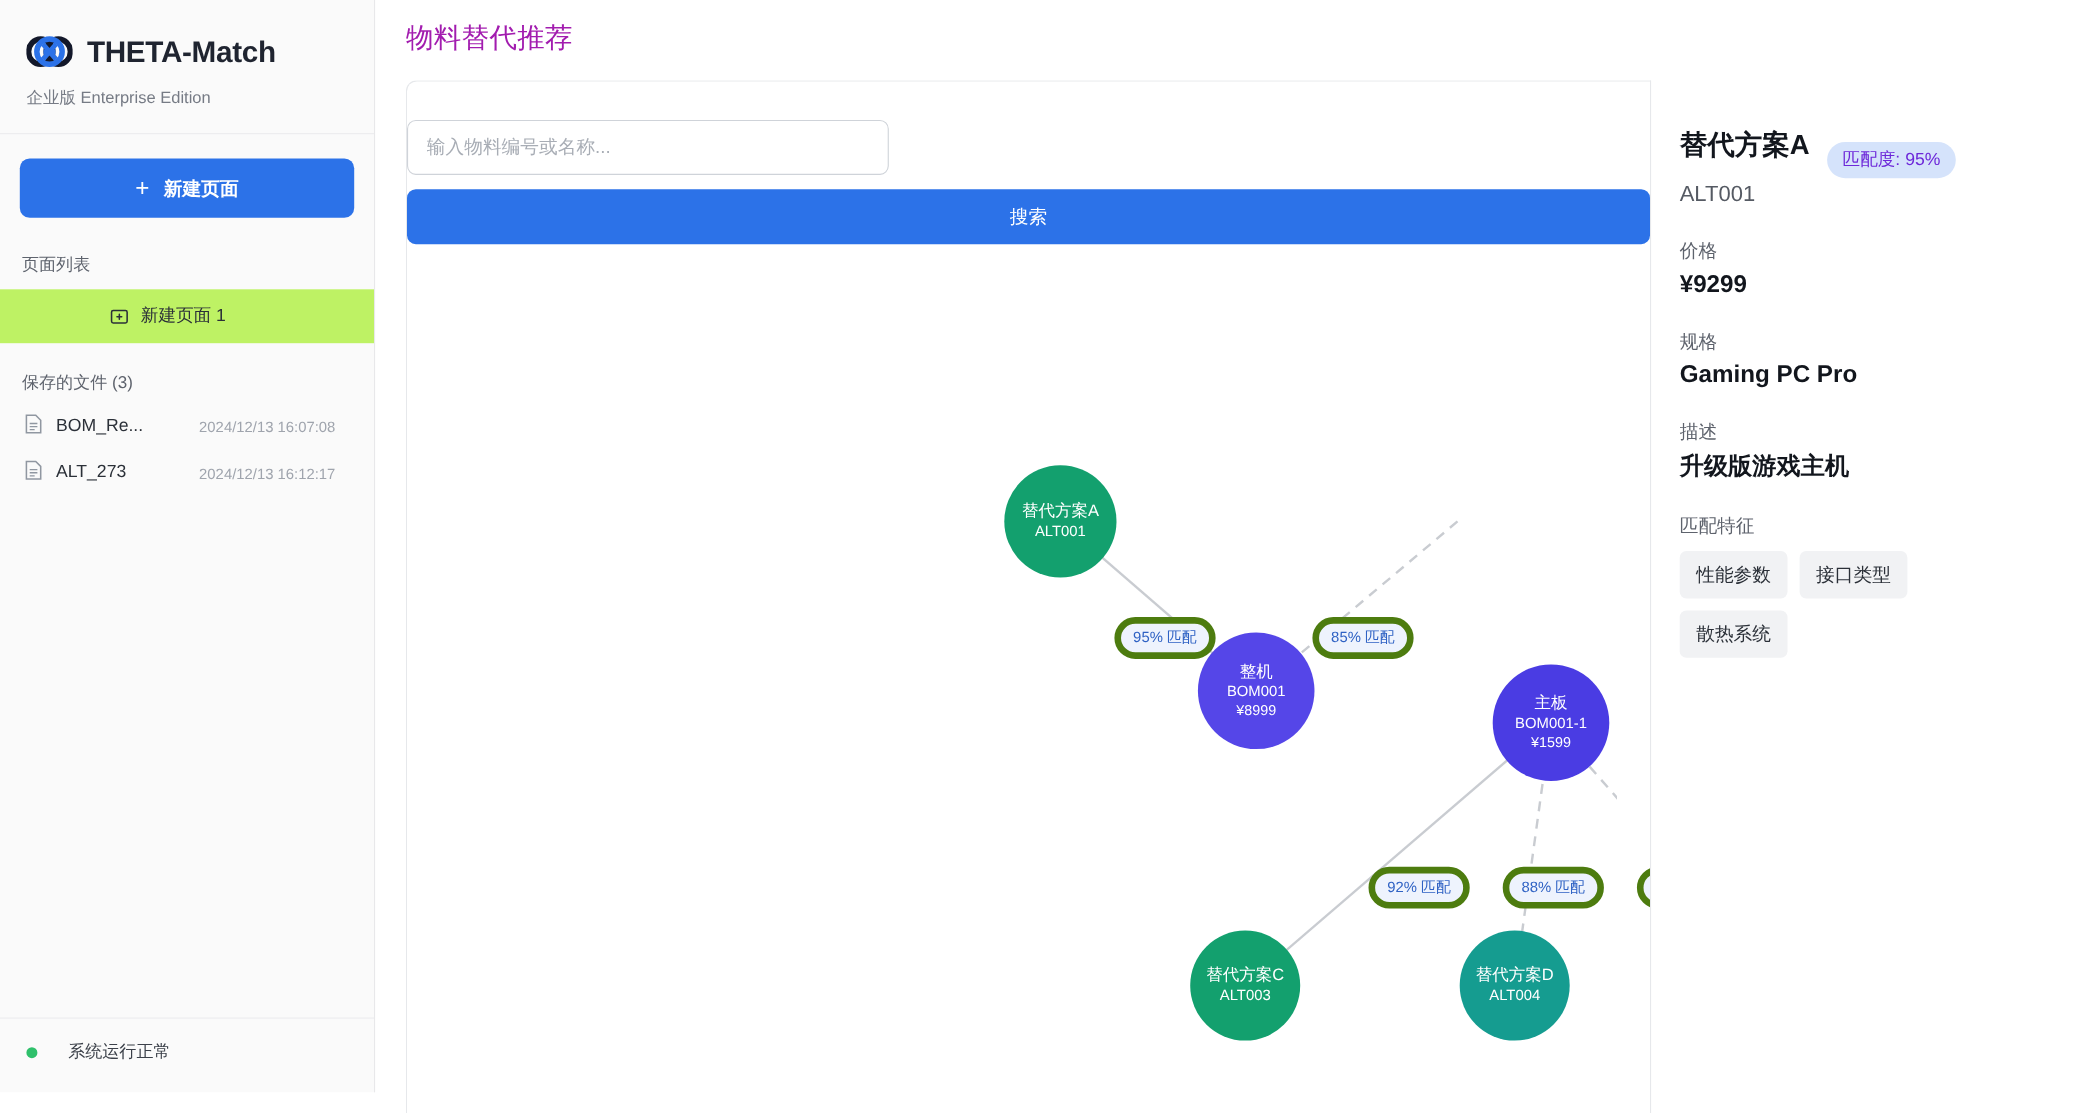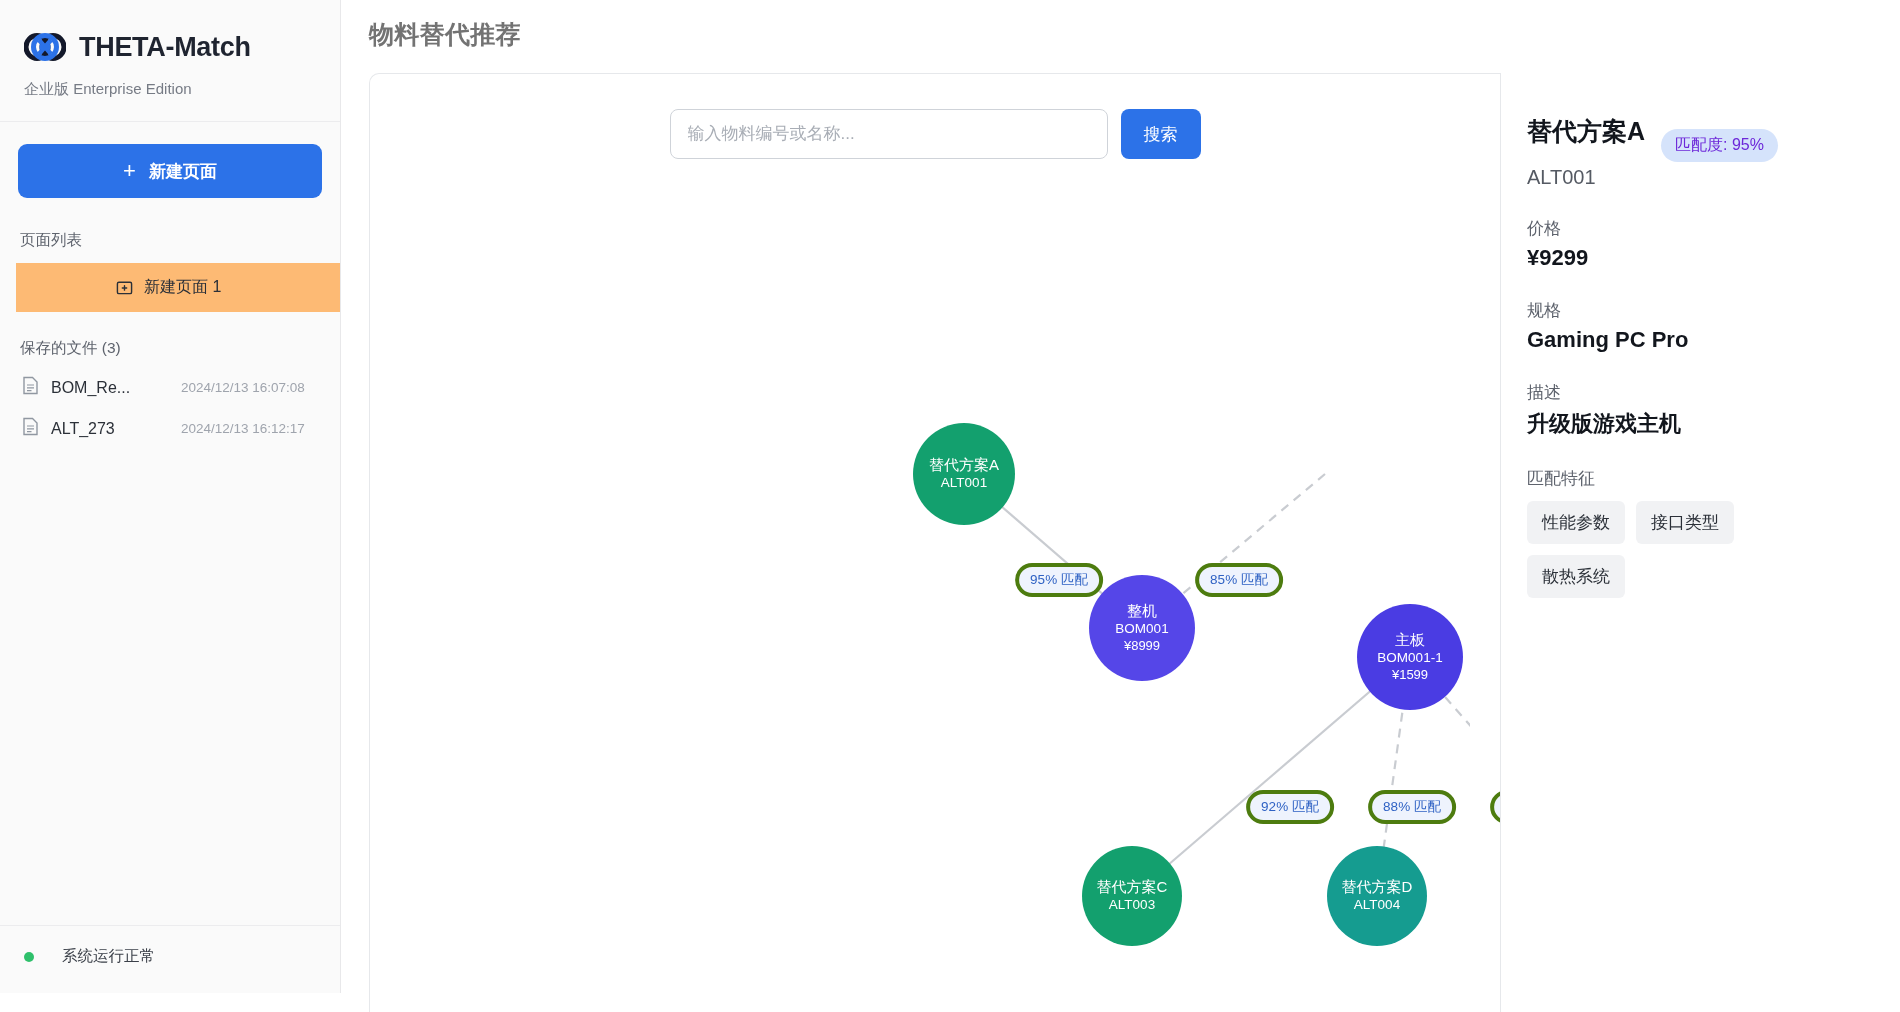--- a/index.html
+++ b/index.html
@@ -31,22 +31,22 @@
     display: flex; align-items: center; justify-content: center; gap: 13px;
     cursor: pointer; font-family: inherit;
   }
   .plus-icon { font-size: 22px; font-weight: 400; line-height: 1; }
 
   .section-label {
     padding: 22px 20px 12px 20px; font-size: 15.5px; color: #5e636d;
   }
   .page-item {
     display: flex; align-items: center; gap: 11px;
-    padding: 14px 20px 14px 100px; background: #fdba74;
-    font-size: 16px; color: #2b3038; cursor: pointer; margin-left: 16px;
+    padding: 14px 20px 14px 100px; background: #bef264;
+    font-size: 16px; color: #2b3038; cursor: pointer;
   }
   .page-item .folder-ico { display: flex; }
 
   .files-label {
     padding: 26px 20px 8px 20px; font-size: 15.5px; color: #5e636d;
   }
   .file-list { padding: 0 10px; }
   .file-item {
     display: flex; align-items: center; gap: 12px;
     padding: 9px 12px; border-radius: 6px; cursor: pointer;
@@ -57,32 +57,32 @@
   .status-bar {
     margin-top: auto; border-top: 1px solid #ececee;
     padding: 20px 24px 26px 24px; display: flex; align-items: center; gap: 28px;
   }
   .status-dot { width: 10px; height: 10px; border-radius: 50%; background: #2fc06b; }
   .status-text { font-size: 15.5px; color: #3b4049; }
 
   
   .main { flex: 1; height: 1012px; padding: 18px 0 0 0; overflow: hidden; }
   .page-title {
-    font-size: 25px; font-weight: 700; color: #737373;
+    font-size: 25px; font-weight: 400; color: #a21caf;
     padding: 0 0 22px 28px; letter-spacing: 0.3px;
   }
   .panel-row { display: flex; padding: 0 0 0 28px; height: 952px; }
   .graph-card {
     flex: 1; background: #fff; border: 1px solid #e6e8eb;
     border-radius: 10px 0 0 10px; border-right: none;
     position: relative; overflow: hidden;
   }
   .search-row {
     display: flex; gap: 13px; justify-content: center;
-    padding: 35px 0 0 0; position: relative; z-index: 5;
+    padding: 35px 0 0 0; position: relative; z-index: 5; flex-direction: column;
   }
   .search-input {
     width: 438px; height: 50px; border: 1px solid #cfd3d9; border-radius: 8px;
     padding: 0 17px; font-size: 17px; color: #2b3038; font-family: inherit;
     background: #fff; outline: none;
   }
   .search-input::placeholder { color: #a8adb5; }
   .search-btn {
     height: 50px; padding: 0 23px; border: none; border-radius: 8px;
     background: #2c72e8; color: #fff; font-size: 17px; font-weight: 500;
@@ -95,21 +95,21 @@
   .node {
     position: absolute; border-radius: 50%;
     display: flex; flex-direction: column; align-items: center; justify-content: center;
     color: #fff; text-align: center; cursor: pointer; line-height: 1.25;
   }
   .node .n-title { font-size: 15px; font-weight: 500; }
   .node .n-code { font-size: 13.5px; }
   .node .n-price { font-size: 13px; }
 
   .edge-label {
-    position: absolute; background: #eef3fd; border: 4px solid #4d7c0f;
+    position: absolute; background: #eef3fd; border: 6px solid #4d7c0f;
     border-radius: 20px; color: #2f62c4; font-size: 13.5px;
     padding: 4px 11px; white-space: nowrap; cursor: pointer;
   }
 
   
   .detail {
     width: 400px; flex: 0 0 400px; background: #fff;
     border-left: 1px solid #e6e8eb; padding: 28px 26px 0 26px;
   }
   .d-head { display: flex; align-items: center; gap: 16px; }

